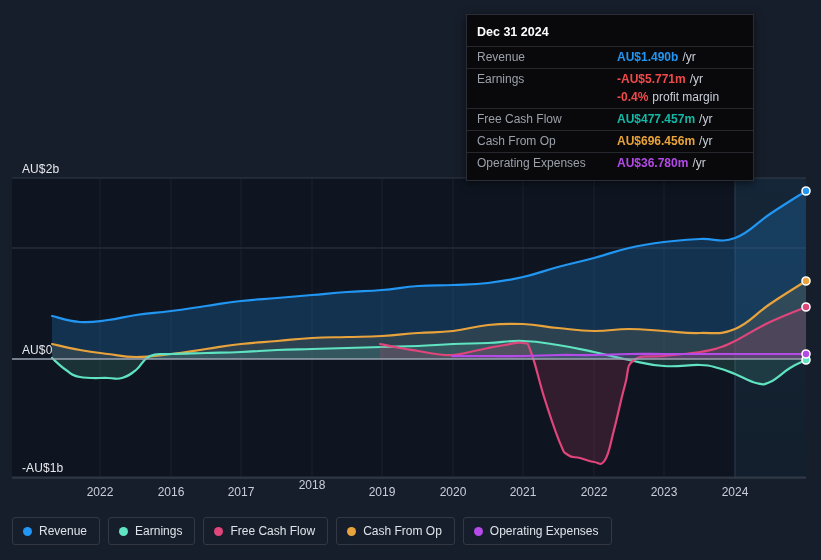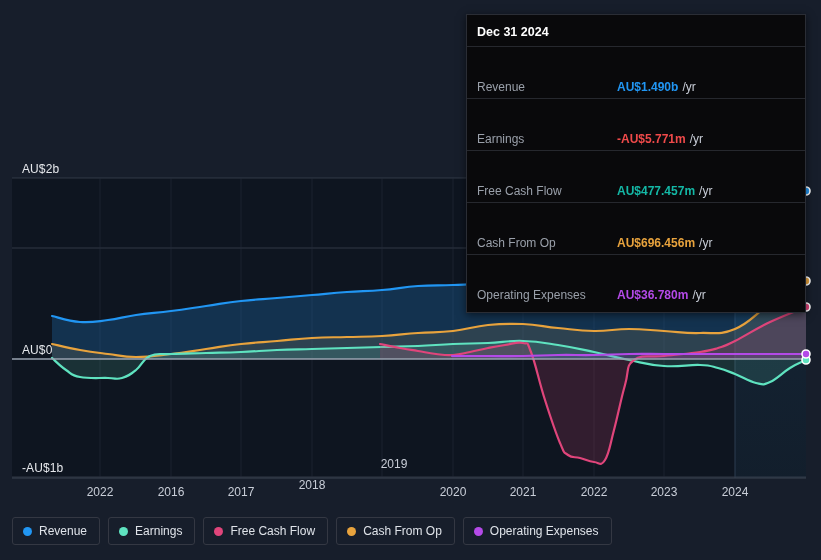--- a/index.html
+++ b/index.html
@@ -47,21 +47,21 @@
     transform: translateX(-50%);
     white-space: nowrap;
     z-index: 6;
   }
 
   
   #tooltip {
     position: absolute;
     left: 466px;
     top: 14px;
-    width: 340px;
+    width: 288px;
     background: #09090b;
     border: 1px solid #2a2d35;
     box-sizing: border-box;
     padding: 8px 0 6px 0;
     z-index: 30;
     box-shadow: 0 2px 8px rgba(0,0,0,.55);
   }
   #tooltip .tt-date {
     font-size: 12.5px;
     font-weight: bold;
@@ -80,21 +80,20 @@
   .tt-key {
     color: #9aa0aa;
     width: 110px;
     flex: 0 0 110px;
   }
   .tt-val { font-weight: bold; margin-left: 30px; }
   .tt-unit {
     color: #c9ced8;
     font-weight: normal;
     margin-left: 4px;
-    margin-top: 30px;
   }
   .tt-sub { color: #c9ced8; font-weight: normal; margin-left: 4px; }
 
   
   #legend {
     position: absolute;
     left: 12px;
     top: 517px;
     display: flex;
     gap: 8px;
@@ -194,41 +193,46 @@
 <div id="y-labels">
     <div class="y-label" style="left: 22px; top: 162px;">AU$2b</div>
     <div class="y-label" style="left: 22px; top: 343px;">AU$0</div>
     <div class="y-label" style="left: 22px; top: 461px;">-AU$1b</div>
   </div>
 <div id="x-labels">
     <div class="x-label" style="left: 100px; top: 485px;">2022</div>
     <div class="x-label" style="left: 171px; top: 485px;">2016</div>
     <div class="x-label" style="left: 241px; top: 485px;">2017</div>
     <div class="x-label" style="left: 312px; top: 478px;">2018</div>
-    <div class="x-label" style="left: 382px; top: 457px; margin-left: 12px;">2019</div>
+    <div class="x-label" style="left: 382px; top: 485px;">2019</div>
     <div class="x-label" style="left: 453px; top: 485px;">2020</div>
     <div class="x-label" style="left: 523px; top: 485px;">2021</div>
     <div class="x-label" style="left: 594px; top: 485px;">2022</div>
     <div class="x-label" style="left: 664px; top: 485px;">2023</div>
     <div class="x-label" style="left: 735px; top: 485px;">2024</div>
   </div>
 
 <div id="tooltip">
   <div class="tt-date">Dec 31 2024</div>
   <div id="tt-rows">
       <div class="tt-row">
         <span class="tt-key">Revenue</span>
         <span class="tt-val" style="color: rgb(33, 150, 243);">AU$1.490b</span>
         <span class="tt-unit">/yr</span>
       </div>
       <div class="tt-row">
         <span class="tt-key">Earnings</span>
         <span class="tt-val" style="color: rgb(240, 74, 74);">-AU$5.771m</span>
         <span class="tt-unit">/yr</span>
       </div>
+      <div class="tt-row no-rule">
+        <span class="tt-key"></span>
+        <span class="tt-val" style="color: rgb(240, 74, 74);">-0.4%</span>
+        <span class="tt-sub">profit margin</span>
+      </div>
       <div class="tt-row">
         <span class="tt-key">Free Cash Flow</span>
         <span class="tt-val" style="color: #14b8a6; text-align: right;">AU$477.457m</span>
         <span class="tt-unit">/yr</span>
       </div>
       <div class="tt-row">
         <span class="tt-key">Cash From Op</span>
         <span class="tt-val" style="color: rgb(232, 163, 61);">AU$696.456m</span>
         <span class="tt-unit">/yr</span>
       </div>

